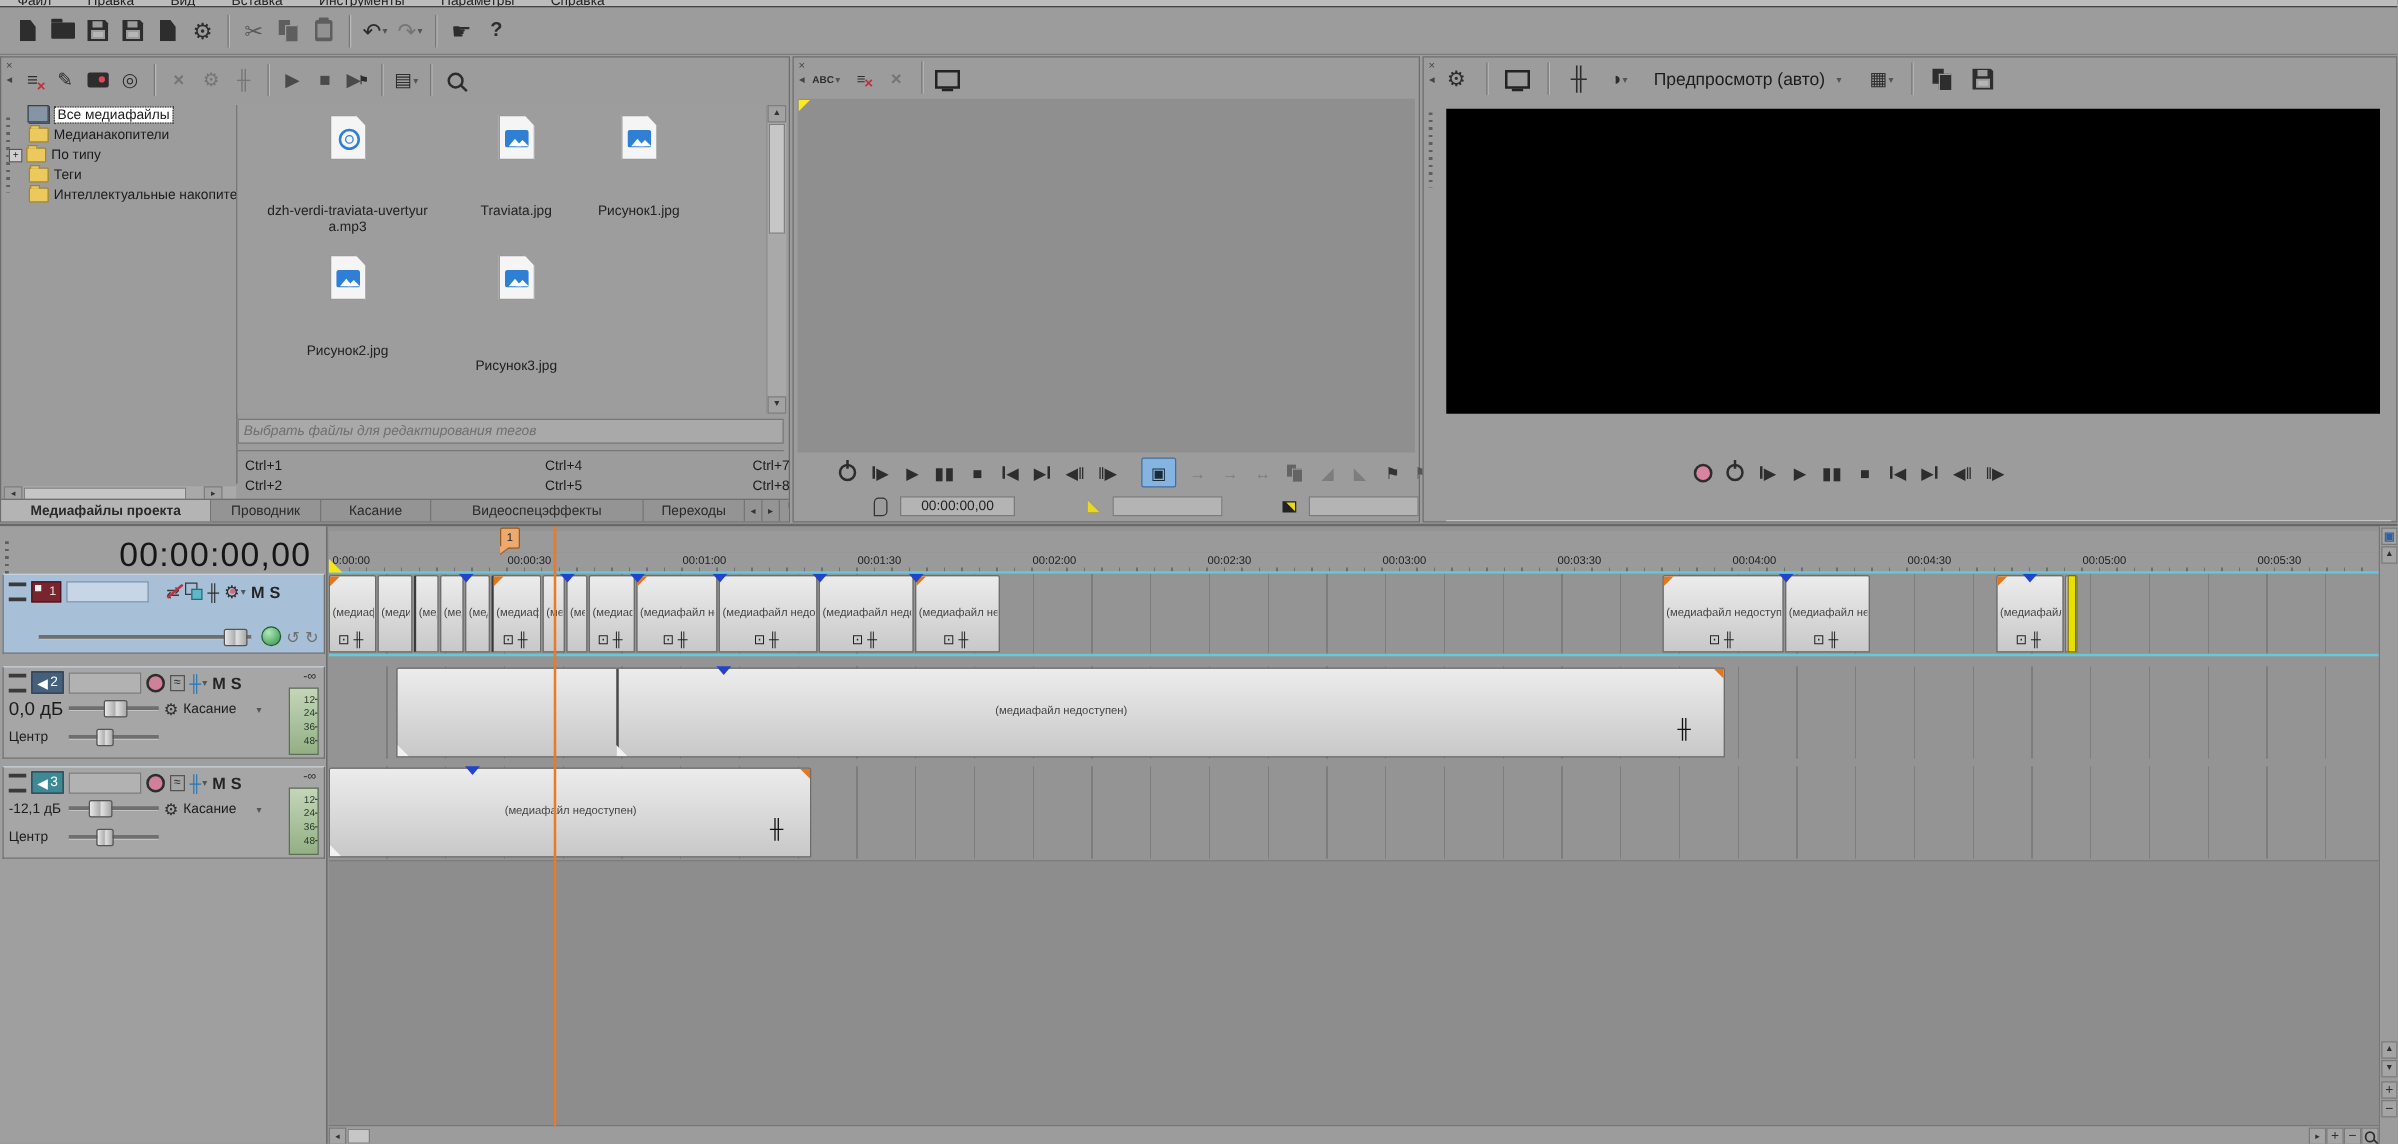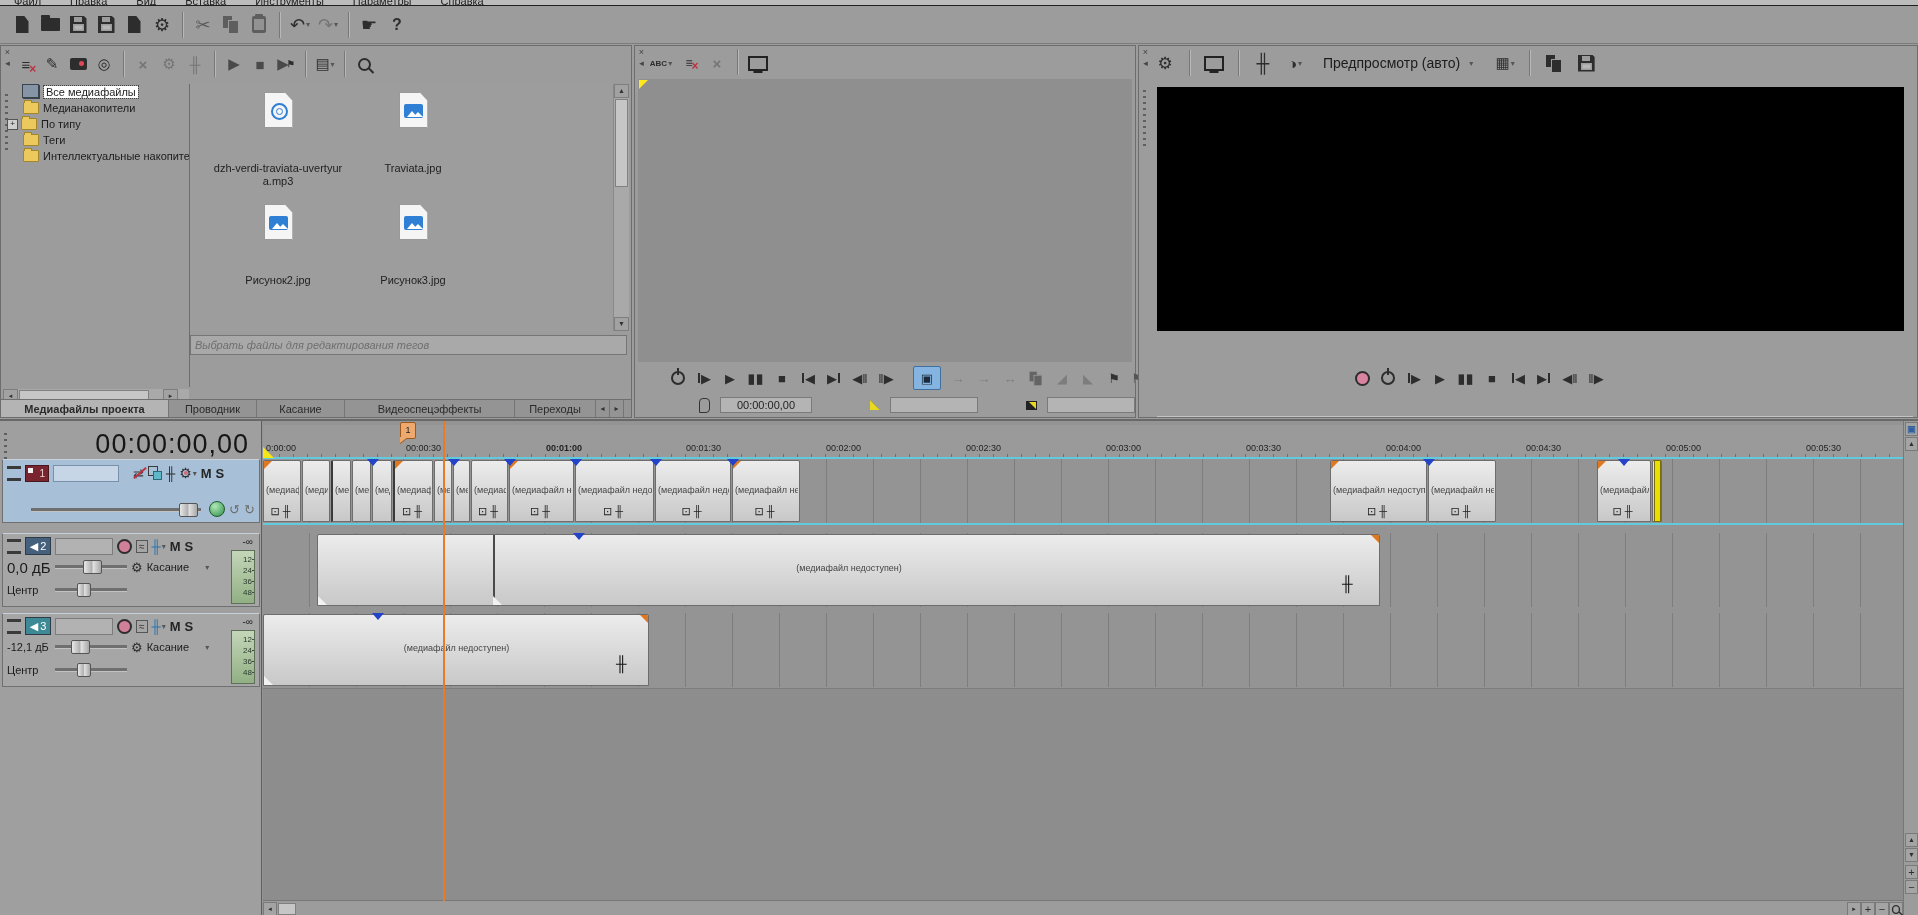--- a/index.html
+++ b/index.html
@@ -267,30 +267,42 @@
         <span>Теги</span>
       </div>
       <div class="trow" style="padding-left: 20px;">
         <span class="fico"></span>
         <span>Интеллектуальные накопители</span>
       </div>
     </div>
   <div id="grid">
       <div class="cell" style="left: 21px; top: 8px;"><span class="icn-aud"></span><div style="margin-top:32px;line-height:13px;word-break:break-all">dzh-verdi-traviata-uvertyura.mp3</div></div>
       <div class="cell" style="left: 156px; top: 8px;"><span class="icn-img"><i></i><i></i></span><div style="margin-top:32px;line-height:13px;word-break:break-all">Traviata.jpg</div></div>
+      <div class="cell" style="left: 254px; top: 8px;"><span class="icn-img"><i></i><i></i></span><div style="margin-top:32px;line-height:13px;word-break:break-all">Рисунок1.jpg</div></div>
       <div class="cell" style="left: 21px; top: 120px;"><span class="icn-img"><i></i><i></i></span><div style="margin-top:32px;line-height:13px;word-break:break-all">Рисунок2.jpg</div></div>
-      <div class="cell" style="left: 156px; top: 120px;"><span class="icn-img"><i></i><i></i></span><div style="margin-top:32px;line-height:13px;word-break:break-all">Рисунок3.jpg</div></div>
+      <div class="cell" style="left: 156px; top: 120px;"><span class="icn-img"><i></i><i></i></span><div style="margin-top:44px;line-height:13px;word-break:break-all">Рисунок3.jpg</div></div>
     </div>
   <div class="vscroll">
     <div class="sbtn" style="top:0">▲</div>
     <div class="thumb" style="left:1px;top:15px;width:13px;height:88px"></div>
     <div class="sbtn" style="bottom:0">▼</div>
   </div>
   <div id="tagbox">
       <span>Выбрать файлы для редактирования тегов</span>
+    </div>
+  <div id="shorts">
+      <span style="left: 6px; top: 6px;">Ctrl+1</span>
+      <span style="left: 246px; top: 6px;">Ctrl+4</span>
+      <span style="left: 412px; top: 6px;">Ctrl+7</span>
+      <span style="left: 6px; top: 22px;">Ctrl+2</span>
+      <span style="left: 246px; top: 22px;">Ctrl+5</span>
+      <span style="left: 412px; top: 22px;">Ctrl+8</span>
+      <span style="left: 6px; top: 38px;">Ctrl+3</span>
+      <span style="left: 246px; top: 38px;">Ctrl+6</span>
+      <span style="left: 412px; top: 38px;">Ctrl+9</span>
     </div>
   <div id="hscroll-tree">
     <div class="sbtn" style="top:0;left:0;height:13px;line-height:11px">◂</div>
     <div class="thumb" style="left:16px;top:1px;width:130px;height:11px"></div>
     <div class="sbtn" style="top:0;left:160px;height:13px;line-height:11px">▸</div>
   </div>
   <div id="tabs">
       <div class="tab active" style="width: 168px;">Медиафайлы проекта</div>
       <div class="tab" style="width: 88px;">Проводник</div>
       <div class="tab" style="width: 88px;">Касание</div>
@@ -528,21 +540,21 @@
       </div>
     </div>
   </div>
 
   <div id="tlc">
     <div id="mrow"></div>
     <div id="ruler">
         <div class="ticks"></div>
         <span class="rlab" style="left: 3px;">0:00:00</span>
         <span class="rlab" style="left: 143px;">00:00:30</span>
-        <span class="rlab" style="left: 283px; font-weight: bold;">00:01:00</span>
+        <span class="rlab" style="left: 283px;">00:01:00</span>
         <span class="rlab" style="left: 423px;">00:01:30</span>
         <span class="rlab" style="left: 563px;">00:02:00</span>
         <span class="rlab" style="left: 703px;">00:02:30</span>
         <span class="rlab" style="left: 843px;">00:03:00</span>
         <span class="rlab" style="left: 983px;">00:03:30</span>
         <span class="rlab" style="left: 1123px;">00:04:00</span>
         <span class="rlab" style="left: 1263px;">00:04:30</span>
         <span class="rlab" style="left: 1403px;">00:05:00</span>
         <span class="rlab" style="left: 1543px;">00:05:30</span>
       </div>

